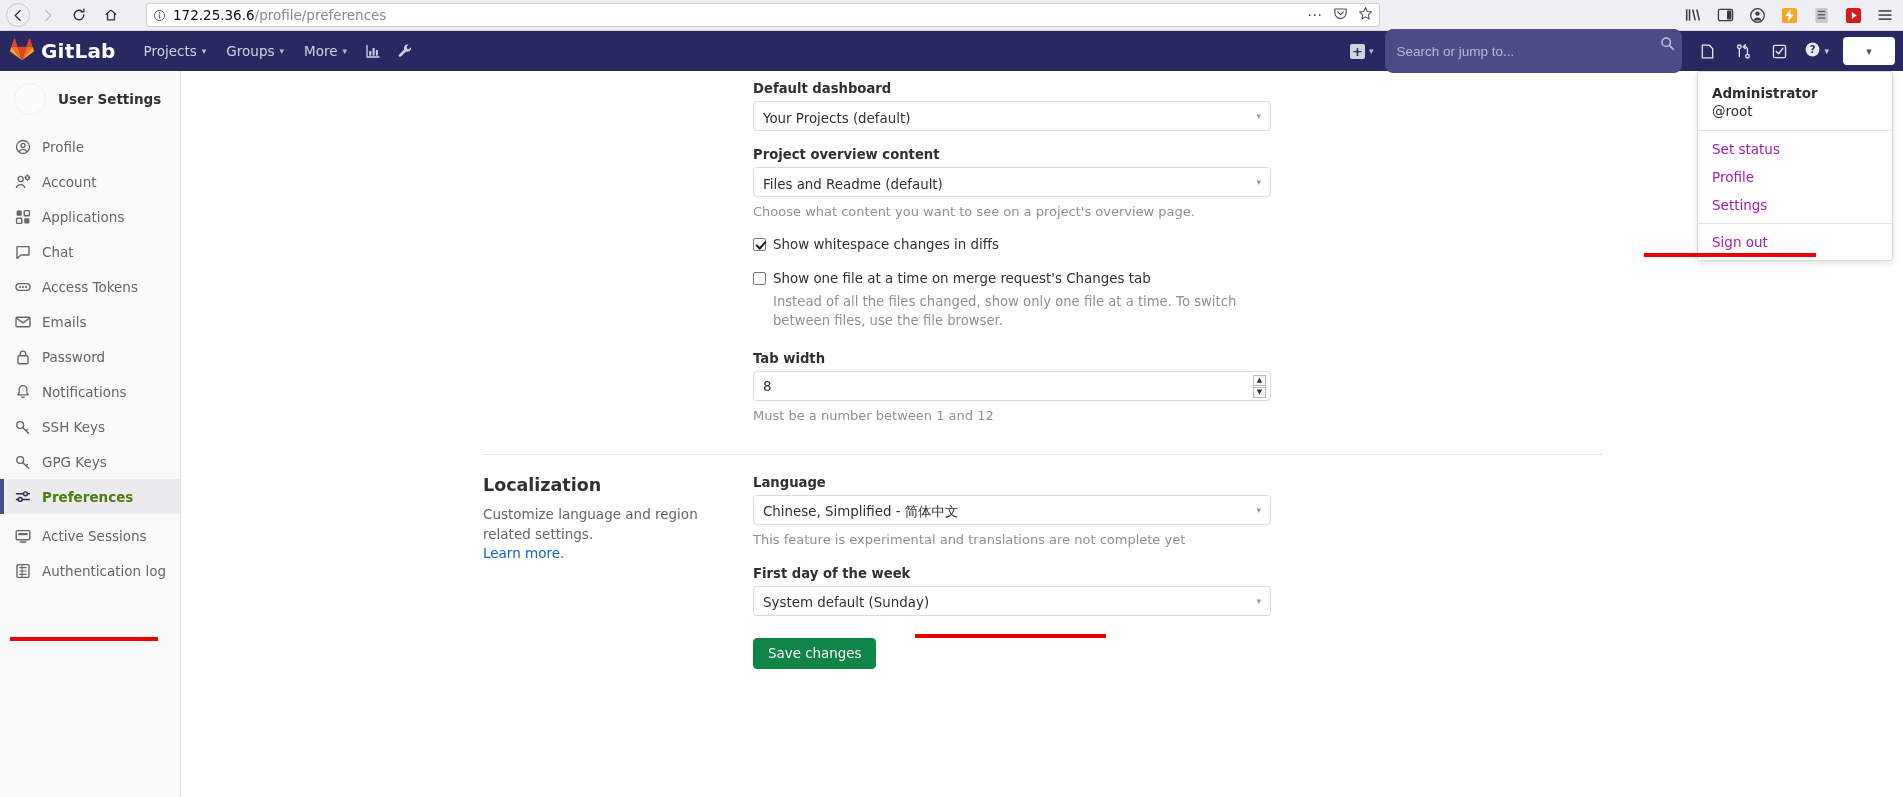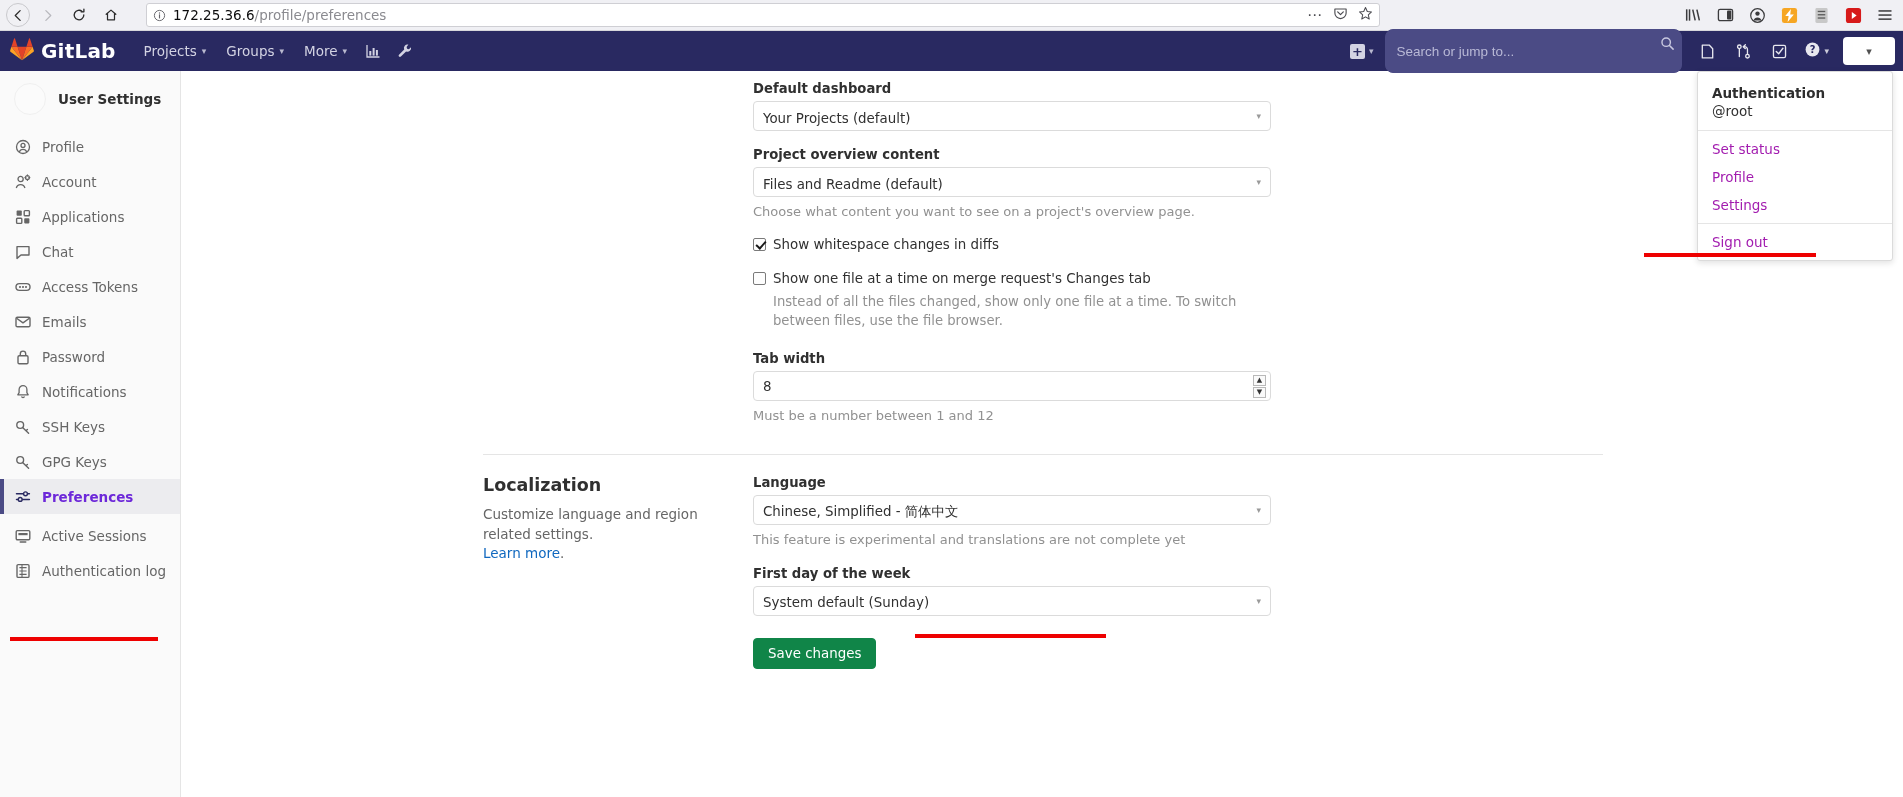--- a/index.html
+++ b/index.html
@@ -100,21 +100,21 @@
     flex: 0 0 181px; position: relative;
   }
   .sb-header { display: flex; align-items: center; gap: 12px; padding: 12px 10px 14px 14px; }
   .sb-avatar { width: 32px; height: 32px; border-radius: 50%; background: #fbfbfb; border: 1px solid #f0f0f0; }
   .sb-title { font-size: 13.5px; font-weight: 700; color: #303030; }
   .sb-item {
     display: flex; align-items: center; gap: 11px; padding: 9px 10px 9px 14px;
     font-size: 13.5px; color: #666; position: relative;
   }
   .sb-item .sb-ico { width: 17px; height: 17px; display: flex; align-items: center; justify-content: center; color: #666; flex: 0 0 17px;}
-  .sb-item.active { background: #ececef; color: #6d28d9; font-weight: 600; }
+  .sb-item.active { background: #ececef; color: #4d7c0f; font-weight: 600; }
   .sb-item.active .sb-ico { color: #292961; }
   .sb-item.active::before {
     content: ""; position: absolute; left: 0; top: 0; bottom: 0; width: 4px; background: #4b4b85;
   }
 
   
   .main { flex: 1; position: relative; overflow: hidden; }
   .settings-row { display: flex; padding-left: 302px; }
   .sec-left { width: 270px; flex: 0 0 270px; padding-right: 20px; }
   .sec-right { width: 518px; flex: 0 0 518px; }
@@ -364,21 +364,21 @@
       <span class="caret">▾</span>
     </div>
     <div class="avatar-btn">
       <span class="caret" style="color:#333;font-size:11px;">▾</span>
     </div>
   </div>
 </div>
 
 <div class="user-dropdown">
   <div class="dd-head">
-    <div class="dd-name">Authentication</div>
+    <div class="dd-name">Administrator</div>
     <div class="dd-handle">@root</div>
   </div>
   <div class="dd-sec">
     <div class="dd-item">Set status</div>
     <div class="dd-item">Profile</div>
     <div class="dd-item">Settings</div>
   </div>
   <div class="dd-sec">
     <div class="dd-item">Sign out</div>
   </div>

